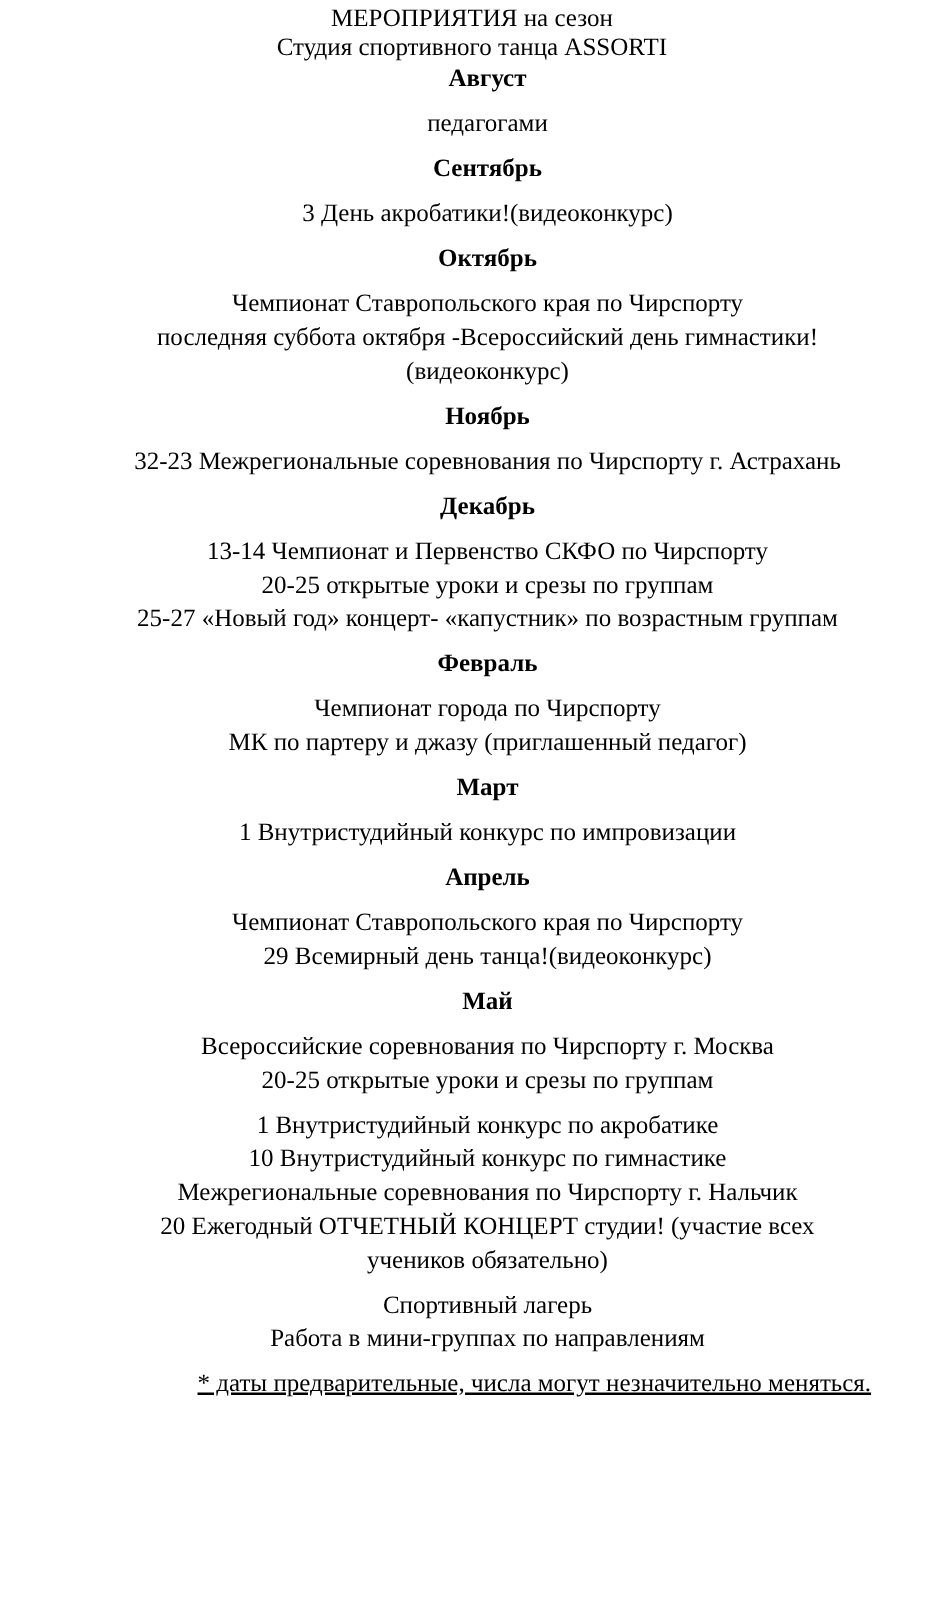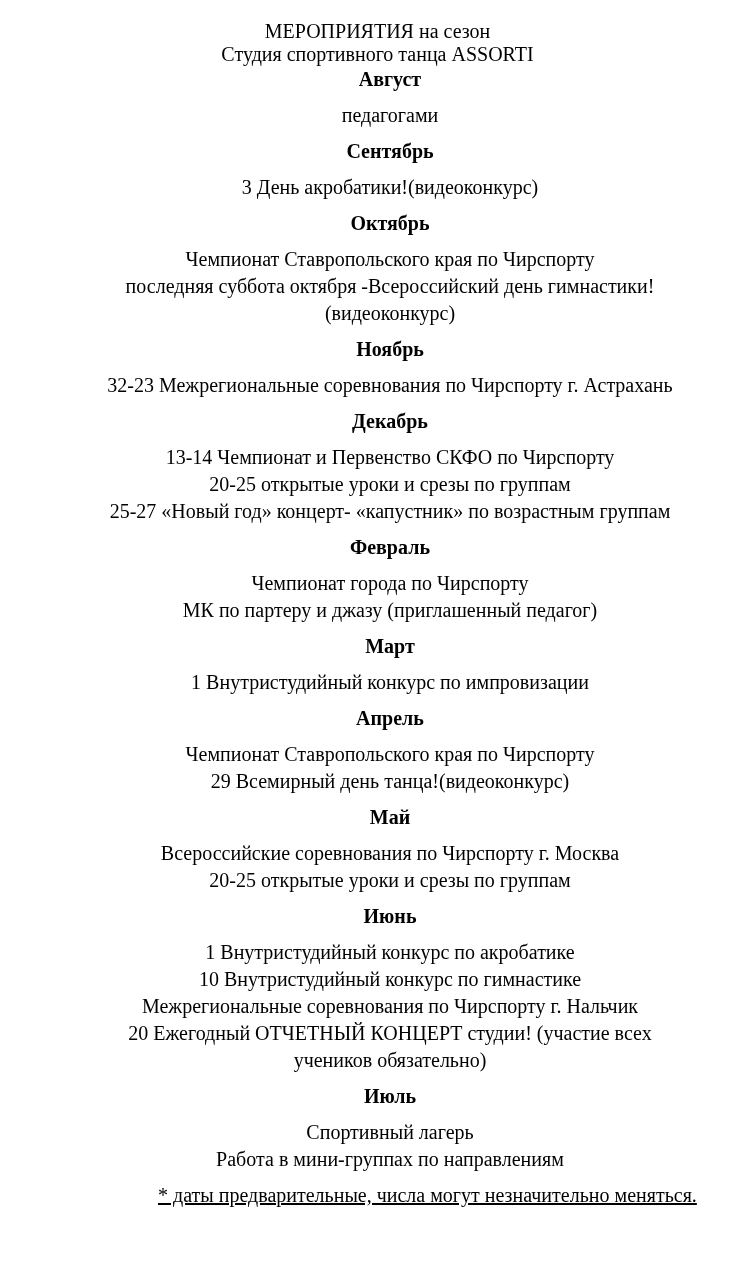--- a/index.html
+++ b/index.html
@@ -9,21 +9,21 @@
   }
   .page {
     position: relative;
     width: 755px;
     height: 1228px;
     box-sizing: border-box;
     background: #ffffff;
     color: #000000;
     font-family: "Liberation Serif", "DejaVu Serif", serif;
     font-size: 20px;
-    padding-top: 20px;
+    padding-top: 4px;
     overflow: hidden;
   }
   .title-line {
     text-align: center;
     line-height: 23px;
     font-weight: 400;
     white-space: pre;
   }
   .content {
     margin-left: 70px;
@@ -123,32 +123,30 @@
 
   <section class="month-section">
     <h2 class="month">Май</h2>
     <div class="events">
             <div class="event-line">Всероссийские соревнования по Чирспорту г. Москва</div>
             <div class="event-line">20-25 открытые уроки и срезы по группам</div>
           </div>
   </section>
 
   <section class="month-section">
-    <h2 class="month">Июнь</h2>
     <div class="events">
             <div class="event-line">1 Внутристудийный конкурс по акробатике</div>
             <div class="event-line">10 Внутристудийный конкурс по гимнастике</div>
             <div class="event-line">Межрегиональные соревнования по Чирспорту г. Нальчик</div>
             <div class="event-line">20 Ежегодный ОТЧЕТНЫЙ КОНЦЕРТ студии! (участие всех</div>
             <div class="event-line">учеников обязательно)</div>
           </div>
   </section>
 
   <section class="month-section">
-    <h2 class="month">Июль</h2>
     <div class="events">
             <div class="event-line">Спортивный лагерь</div>
             <div class="event-line">Работа в мини-группах по направлениям</div>
           </div>
   </section>
 </div>
     <div class="footnote">* даты предварительные, числа могут незначительно меняться.</div>
   </div>
 </div>
 

